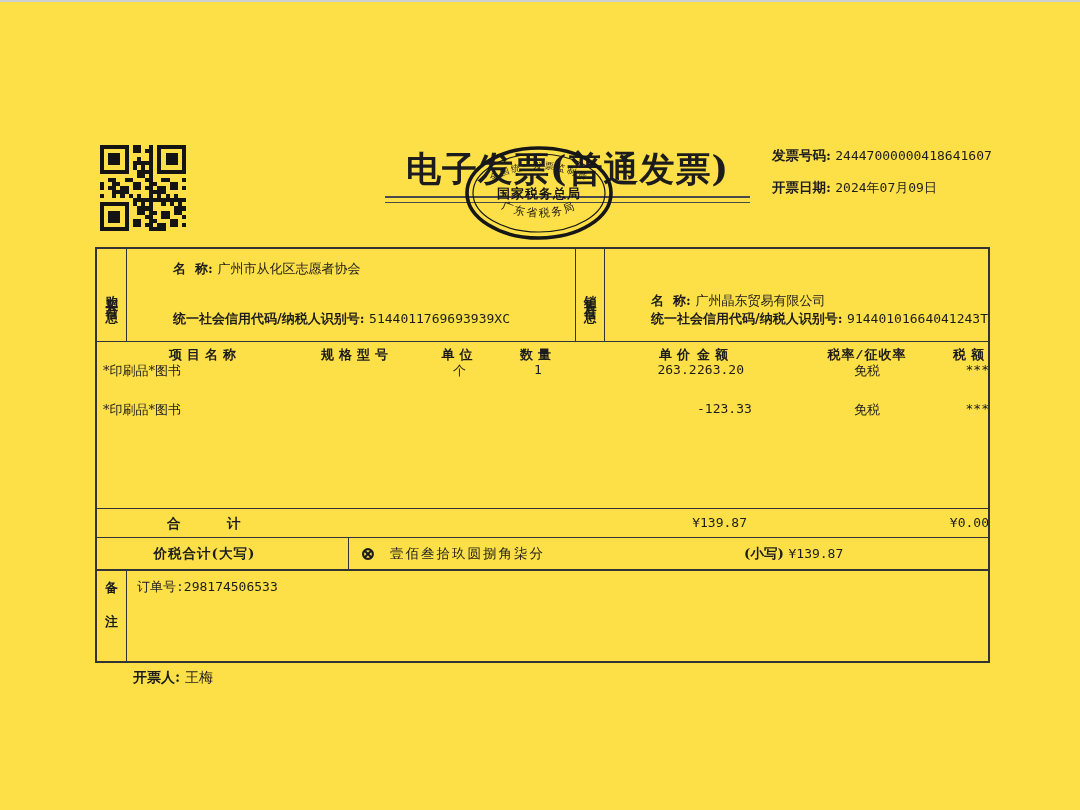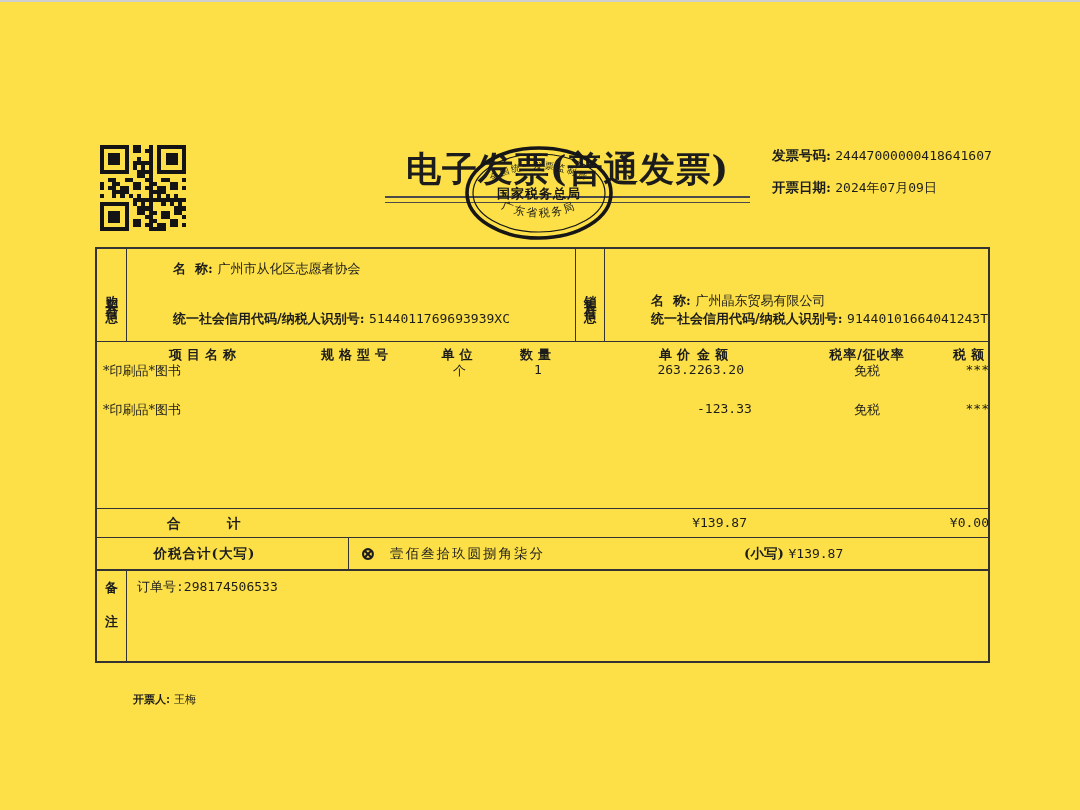--- a/index.html
+++ b/index.html
@@ -59,21 +59,21 @@
   .irow.r1 { top:59px; }
   .cell { position:absolute; top:0; white-space:nowrap; }
   .c-name   { left:6px;   width:204px; text-align:left; }
   .c-spec   { left:195px; width:130px; text-align:center; }
   .c-unit   { left:330px; width:65px;  text-align:center; }
   .c-qty    { left:395px; width:92px;  text-align:center; }
   .c-price  { left:510px; width:140px; text-align:center; }
   .c-amount { left:600px; width:122px; text-align:left; }
   .c-taxrate{ left:705px; width:130px; text-align:center; }
   .c-tax    { left:810px; width:82px;  text-align:right; }
-  .irow.header .cell { letter-spacing:5px; }
+  .irow.header .cell { letter-spacing:5px;font-family:Liberation Mono, monospace; }
   .irow.header .c-name { text-align:center; }
   .irow.header .c-taxrate { letter-spacing:1px; }
   .num { font-family:"DejaVu Sans Mono", monospace; font-size:13px; }
 
   
   .totals-row { height:29px; position:relative; font-size:13.5px; }
   .t-label { position:absolute; left:70px; top:6px; font-weight:700; white-space:pre; letter-spacing:1px; }
   .t-amount { position:absolute; left:510px; width:140px; top:6px; text-align:right; }
   .t-tax { position:absolute; left:810px; width:82px; top:6px; text-align:right; }
 
@@ -89,21 +89,21 @@
   .remarks-row { flex:1; display:flex; }
   .r-label {
     width:30px; box-sizing:border-box; border-right:1.5px solid #333;
     writing-mode:vertical-lr; text-orientation:upright;
     display:flex; align-items:center; justify-content:center;
     font-size:13px; font-weight:700; letter-spacing:32px; line-height:1; padding-bottom:26px;
   }
   .r-content { flex:1; padding:7px 0 0 10px; font-size:12.5px; }
 
   
-  .issuer { position:absolute; left:133px; top:692px; font-size:11px; white-space:nowrap; }
+  .issuer { position:absolute; left:133px; top:669px; font-size:14px; white-space:nowrap; }
 </style>
 </head>
 <body>
 
 <div class="canvas">
   <div class="scan-line"></div>
 
   <div class="qr">
     <svg width="86" height="86" viewBox="0 0 21 21" shape-rendering="crispEdges">
         <g fill="#141414">

